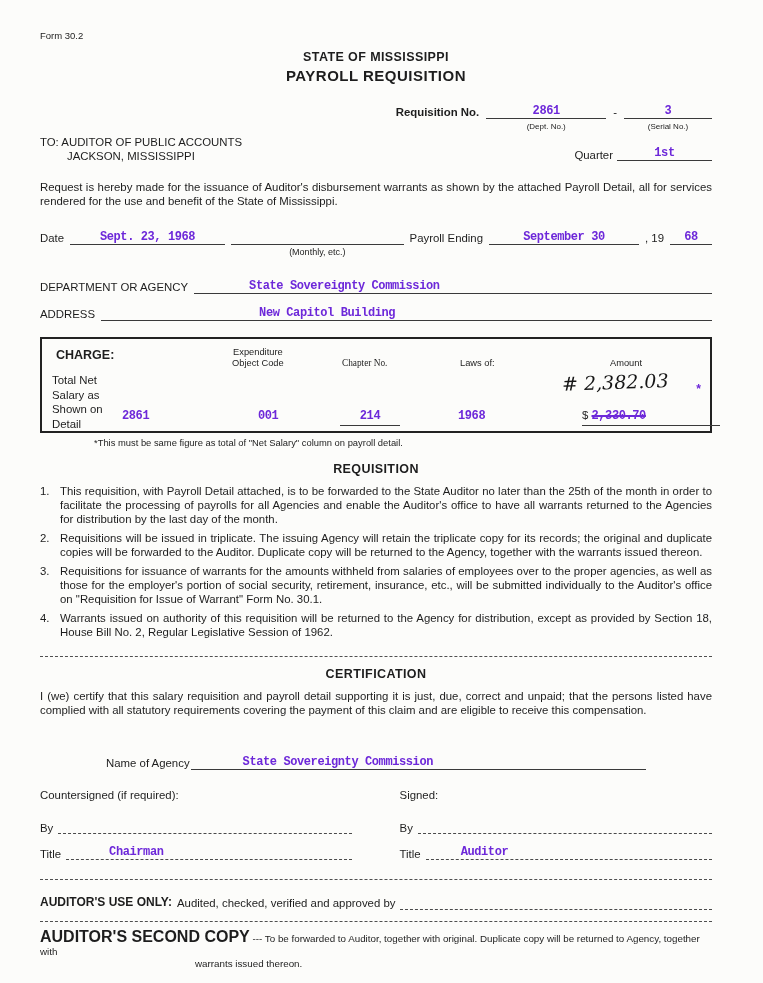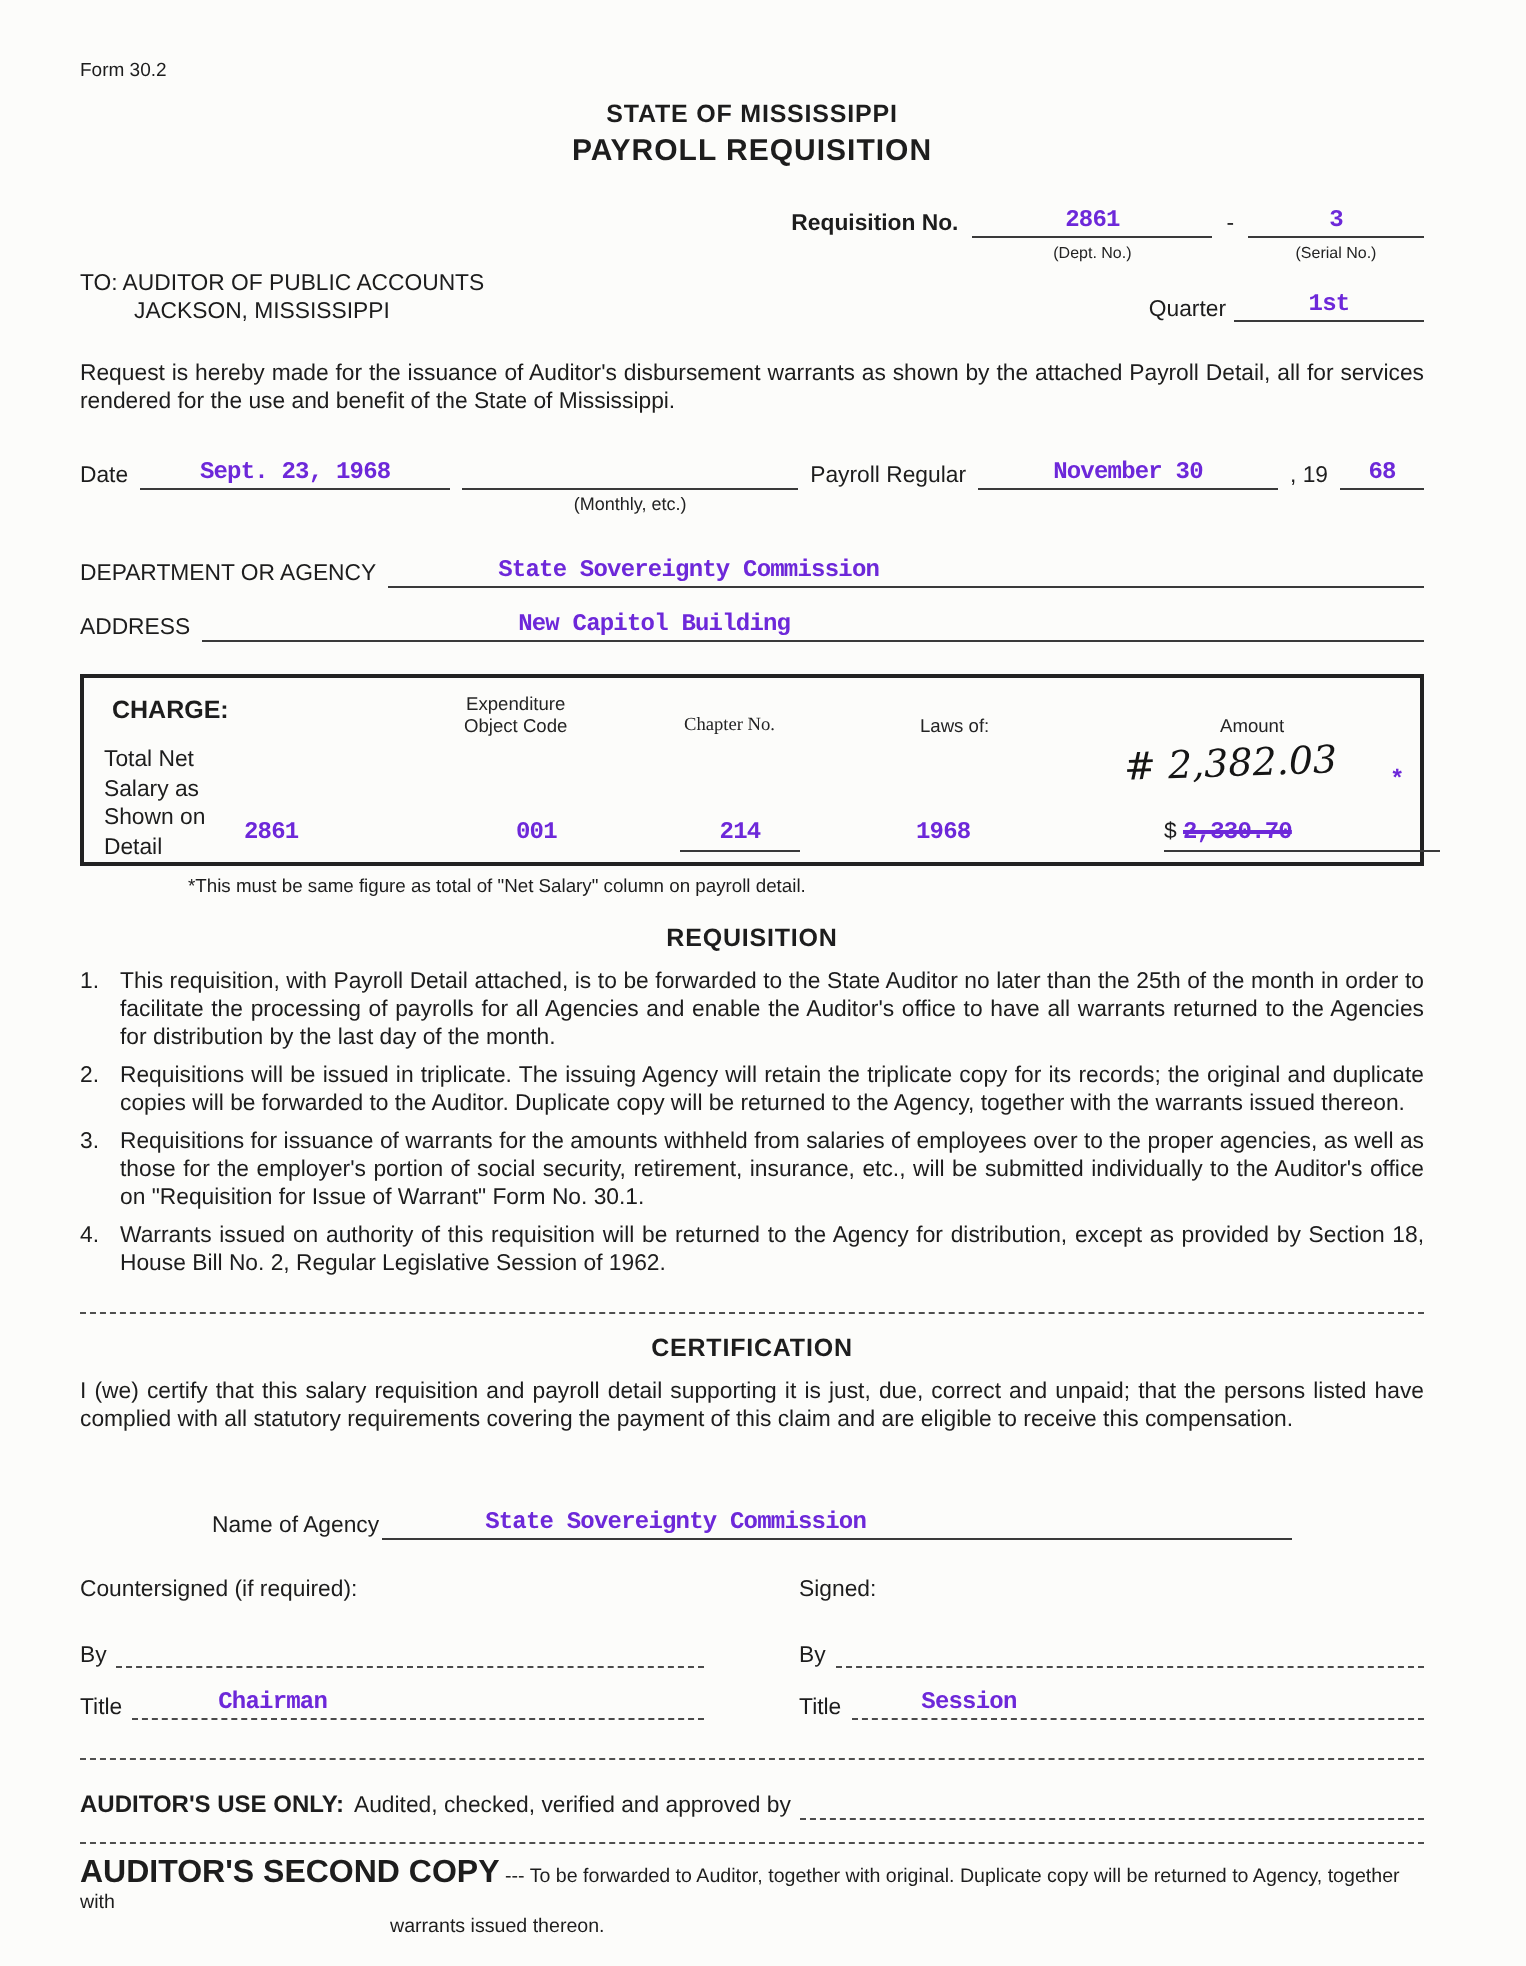--- a/index.html
+++ b/index.html
@@ -155,23 +155,23 @@
   <p class="abs para1 just">Request is hereby made for the issuance of Auditor's disbursement warrants as shown by the attached Payroll Detail, all for services rendered for the use and benefit of the State of Mississippi.</p>
 
   <div class="abs flexrow date-row">
     <span class="lab">Date</span>
     <span class="rule w155">
       <span class="typed">Sept. 23, 1968</span>
     </span>
     <span class="rule grow">
       <span class="cap" style="font-size:9px;">(Monthly, etc.)</span>
     </span>
-    <span class="lab">Payroll Regular</span>
+    <span class="lab">Payroll Ending</span>
     <span class="rule w150">
-      <span class="typed">November 30</span>
+      <span class="typed">September 30</span>
     </span>
     <span class="lab">, 19</span>
     <span class="rule w42">
       <span class="typed">68</span>
     </span>
   </div>
 
   <div class="abs flexrow dept-row">
     <span class="lab">DEPARTMENT OR AGENCY</span>
     <span class="rule grow pl55">
@@ -261,21 +261,21 @@
     </div>
     <div class="sign-col">
       <div class="sign-head">Signed:</div>
       <div class="sign-row mt16">
         <span class="lab">By</span>
         <span class="rule dashed grow"></span>
       </div>
       <div class="sign-row mt10">
         <span class="lab">Title</span>
         <span class="rule dashed grow pl35">
-          <span class="typed">Session</span>
+          <span class="typed">Auditor</span>
         </span>
       </div>
     </div>
   </div>
 
   <div class="abs sep sep2"></div>
 
   <div class="abs flexrow aud-row">
     <span class="lab aud-label">AUDITOR'S USE ONLY:</span>
     <span class="lab">Audited, checked, verified and approved by</span>

